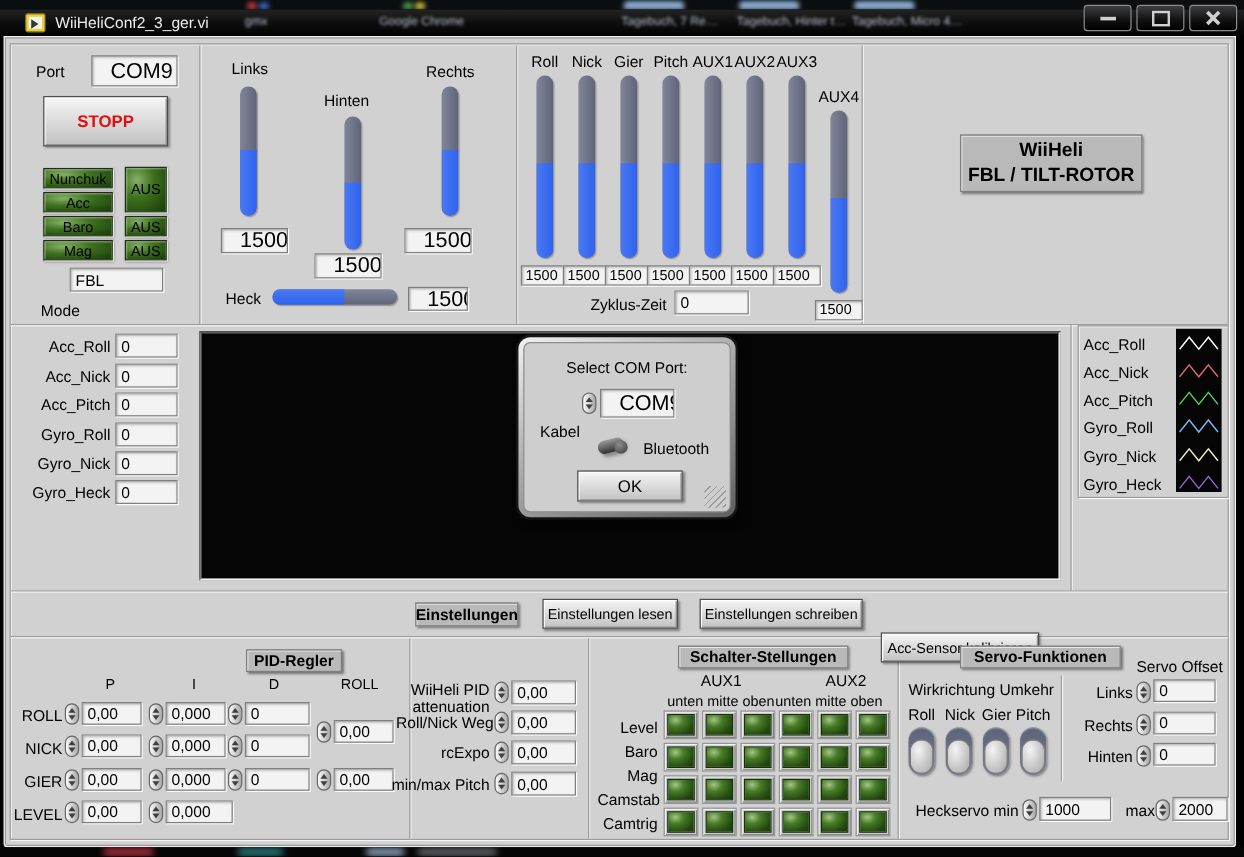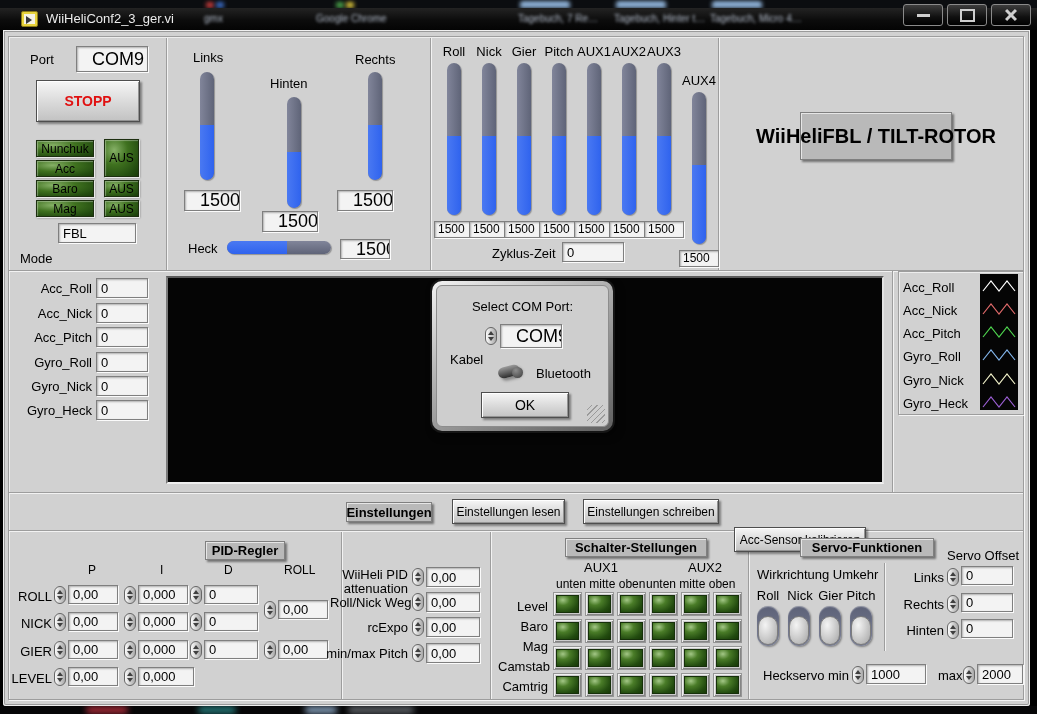--- a/index.html
+++ b/index.html
@@ -150,21 +150,21 @@
   <span class="lbl" style="left:30px;top:52px;">Port</span>
   <div class="vfield big" style="left:76px;top:46px;width:72px;height:26px;">COM9</div>
   <button class="btn" style="left:36px;top:80px;width:104px;height:42px;font-size:14px;font-weight:bold;color:var(--red);">STOPP</button>
   <div class="greenbtn" style="left:36px;top:140px;width:58px;height:17px;">Nunchuk</div>
   <div class="greenbtn" style="left:36px;top:160px;width:58px;height:17px;">Acc</div>
   <div class="greenbtn" style="left:36px;top:180px;width:58px;height:17px;">Baro</div>
   <div class="greenbtn" style="left:36px;top:200px;width:58px;height:17px;">Mag</div>
   <div class="greenbtn" style="left:104px;top:139px;width:35px;height:38px;">AUS</div>
   <div class="greenbtn" style="left:104px;top:180px;width:35px;height:17px;">AUS</div>
   <div class="greenbtn" style="left:104px;top:200px;width:35px;height:17px;">AUS</div>
-  <span class="lbl" style="left:20px;top:228px;margin-top:23px;">Mode</span>
+  <span class="lbl" style="left:34px;top:228px;margin-top:23px;">Mode</span>
   <div class="vfield" style="left:58px;top:223px;width:78px;height:20px;">FBL</div>
 
   <span class="lbl" style="left:193px;top:50px;">Links</span>
   <div class="vslider" style="left:200px;top:72px;height:108px;">
       <div class="fill" style="height:55px;"></div>
     </div>
   <div class="vfield big" style="left:184px;top:190px;width:56px;height:21px;">1500</div>
 
   <span class="lbl" style="left:270px;top:76px;">Hinten</span>
   <div class="vslider" style="left:287px;top:97px;height:111px;">
@@ -236,21 +236,21 @@
   <div class="chan" style="left:677px;margin-top:29px;">
     <div class="clabel">AUX4</div>
     <div class="bar">
         <div class="fill"></div>
       </div>
     <div class="cval">1500</div>
   </div>
   <span class="lbl" style="left:492px;top:246px;">Zyklus-Zeit</span>
   <div class="vfield" style="left:562px;top:242px;width:62px;height:20px;">0</div>
 
-  <div class="secbox" style="left:800px;top:112px;width:152px;height:48px;flex-direction:row;font-size:20px;line-height:21px;">
+  <div class="secbox" style="left:800px;top:112px;width:152px;height:48px;flex-direction:column;font-size:16px;line-height:21px;">
     <span>WiiHeli</span>
     <span>FBL / TILT-ROTOR</span>
   </div>
 
   <span class="lbl rt" style="left:14px;top:281px;width:78px;">Acc_Roll</span>
   <div class="vfield" style="left:96px;top:278px;width:52px;height:20px;">0</div>
   <span class="lbl rt" style="left:14px;top:306px;width:78px;">Acc_Nick</span>
   <div class="vfield" style="left:96px;top:303px;width:52px;height:20px;">0</div>
   <span class="lbl rt" style="left:14px;top:330px;width:78px;">Acc_Pitch</span>
   <div class="vfield" style="left:96px;top:327px;width:52px;height:20px;">0</div>

